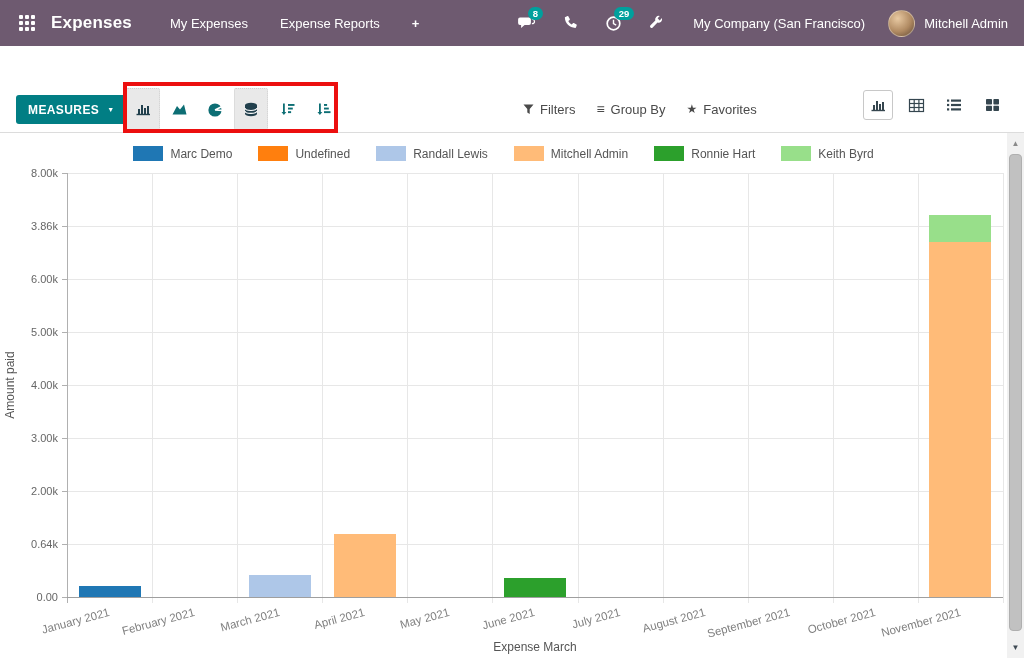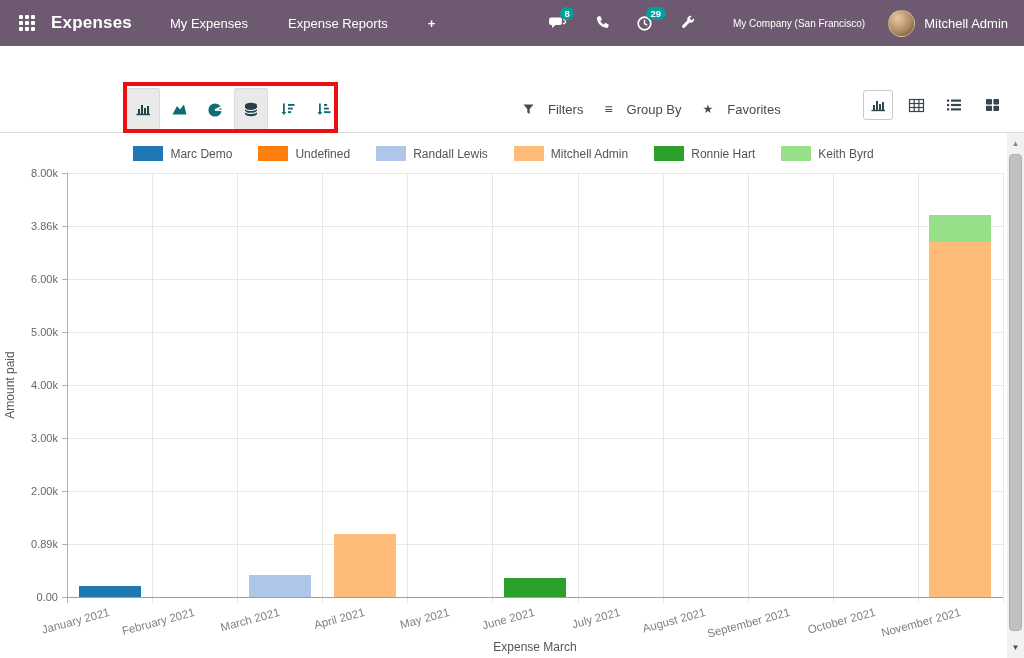--- a/index.html
+++ b/index.html
@@ -10,29 +10,29 @@
   
   .navbar { position:absolute; left:0; top:0; width:1024px; height:46px;
     background:var(--navbar-bg,#6e5a70); display:flex; align-items:center;
     justify-content:space-between; color:#fff; }
   .nav-left { display:flex; align-items:center; padding-left:15px; }
   .apps-btn { width:24px; height:24px; background:none; border:none; cursor:pointer;
     display:flex; align-items:center; justify-content:center; }
   .grid-icon { display:grid; grid-template-columns:repeat(3,4px); grid-template-rows:repeat(3,4px); gap:2px; }
   .grid-icon i { background:#fff; border-radius:1px; }
   .app-name { font-size:17px; font-weight:bold; margin-left:12px; letter-spacing:.2px; }
-  .top-menu { display:flex; align-items:center; margin-left:38px; gap:40px; }
+  .top-menu { display:flex; align-items:center; margin-left:38px; gap:32px; }
   .top-menu a { color:#fff; text-decoration:none; font-size:13px; }
   .plus-item { font-size:17px; font-weight:bold; }
   .nav-right { display:flex; align-items:center; gap:23px; padding-right:16px; }
   .icon-wrap { position:relative; width:20px; height:20px; display:flex; align-items:center;
     justify-content:center; cursor:pointer; }
   .badge { position:absolute; top:-6px; left:11px; background:var(--badge,#00a09d); color:#fff;
     font-size:9.5px; font-weight:bold; border-radius:9px; padding:1.5px 4.5px; line-height:1; }
-  .company { font-size:10px; cursor:pointer; margin-left:12px; }
+  .company { font-size:13px; cursor:pointer; margin-left:4px; }
   .user-menu { display:flex; align-items:center; gap:9px; cursor:pointer; }
   .avatar { width:27px; height:27px; border-radius:50%;
     background:radial-gradient(circle at 35% 30%, #e8c9a2 0%, #b08a62 55%, #5f4632 100%);
     border:1px solid rgba(255,255,255,.35); }
   .user-name { font-size:13px; }
 
   
   .control-panel { position:absolute; left:0; top:46px; width:1024px; height:87px;
     background:#fff; border-bottom:1px solid #dcdcdc; }
   .page-title { position:absolute; left:16px; top:11px; font-size:19px; color:#495057; }
@@ -48,21 +48,21 @@
   .caret { font-size:7px; }
   .chart-btns { position:absolute; left:126px; top:40px; height:46px; display:flex;
     align-items:center; gap:2px; }
   .cbtn { width:34px; height:42px; display:flex; align-items:center; justify-content:center;
     background:none; border:1px solid transparent; cursor:pointer; border-radius:2px; }
   .cbtn.active { background:#e9e9e9; border:1px dotted #cfcfcf; }
   .annotation-box { position:absolute; left:123px; top:36px; width:215px; height:51px;
     border:4px solid var(--annotation,#ec0f0f); pointer-events:none; z-index:6; }
   .filters-bar { position:absolute; left:523px; top:46px; height:34px; display:flex;
     align-items:center; gap:21px; }
-  .fitem { display:flex; align-items:center; gap:14px; font-size:13px; color:#4a4a4a; cursor:pointer; }
+  .fitem { display:flex; align-items:center; gap:6px; font-size:13px; color:#4a4a4a; cursor:pointer; }
   .gb-glyph { font-size:14px; color:#4a4a4a; }
   .star-glyph { font-size:12px; color:#4a4a4a; }
   .view-switcher { position:absolute; right:17px; top:44px; display:flex; align-items:center; gap:8px; }
   .vbtn { width:30px; height:30px; display:flex; align-items:center; justify-content:center;
     background:none; border:1px solid transparent; border-radius:3px; cursor:pointer; }
   .vbtn.active { border-color:#c8c8c8; background:#fff; }
 
   
   .content { position:absolute; left:0; top:133px; width:1007px; height:525px; background:#fff; }
   .legend { position:absolute; left:0; right:0; top:13px; display:flex; justify-content:center;
@@ -153,20 +153,24 @@
       <div class="user-menu">
         <span class="avatar"></span>
         <span class="user-name">Mitchell Admin</span>
       </div>
     </div>
   </header>
 
   <section class="control-panel">
 
 
+    <button class="measures-btn">
+      <span>MEASURES</span>
+      <span class="caret">▼</span>
+    </button>
 
     <div class="chart-btns">
       <button class="cbtn active">
         <svg width="17" height="16" viewBox="0 0 17 16">
           <g fill="#22404d">
               <rect x="3" y="8" width="2" height="5"></rect>
               <rect x="6" y="4" width="2" height="9"></rect>
               <rect x="9" y="7" width="2" height="6"></rect>
               <rect x="12" y="5" width="2" height="8"></rect>
             </g>
@@ -308,21 +312,21 @@
           <div class="lswatch" style="background: rgb(152, 223, 138);"></div>
           <div class="llabel">Keith Byrd</div>
         </div>
       </div>
     <div class="plot">
         <div class="hgrid baseline" style="top: 424px;"></div>
         <div class="ytick" style="top: 424px;"></div>
         <div class="ytlabel" style="top: 424px;">0.00</div>
         <div class="hgrid" style="top: 371px;"></div>
         <div class="ytick" style="top: 371px;"></div>
-        <div class="ytlabel" style="top: 371px;">0.89k</div>
+        <div class="ytlabel" style="top: 371px;">0.64k</div>
         <div class="hgrid" style="top: 318px;"></div>
         <div class="ytick" style="top: 318px;"></div>
         <div class="ytlabel" style="top: 318px;">2.00k</div>
         <div class="hgrid" style="top: 265px;"></div>
         <div class="ytick" style="top: 265px;"></div>
         <div class="ytlabel" style="top: 265px;">3.00k</div>
         <div class="hgrid" style="top: 212px;"></div>
         <div class="ytick" style="top: 212px;"></div>
         <div class="ytlabel" style="top: 212px;">4.00k</div>
         <div class="hgrid" style="top: 159px;"></div>

